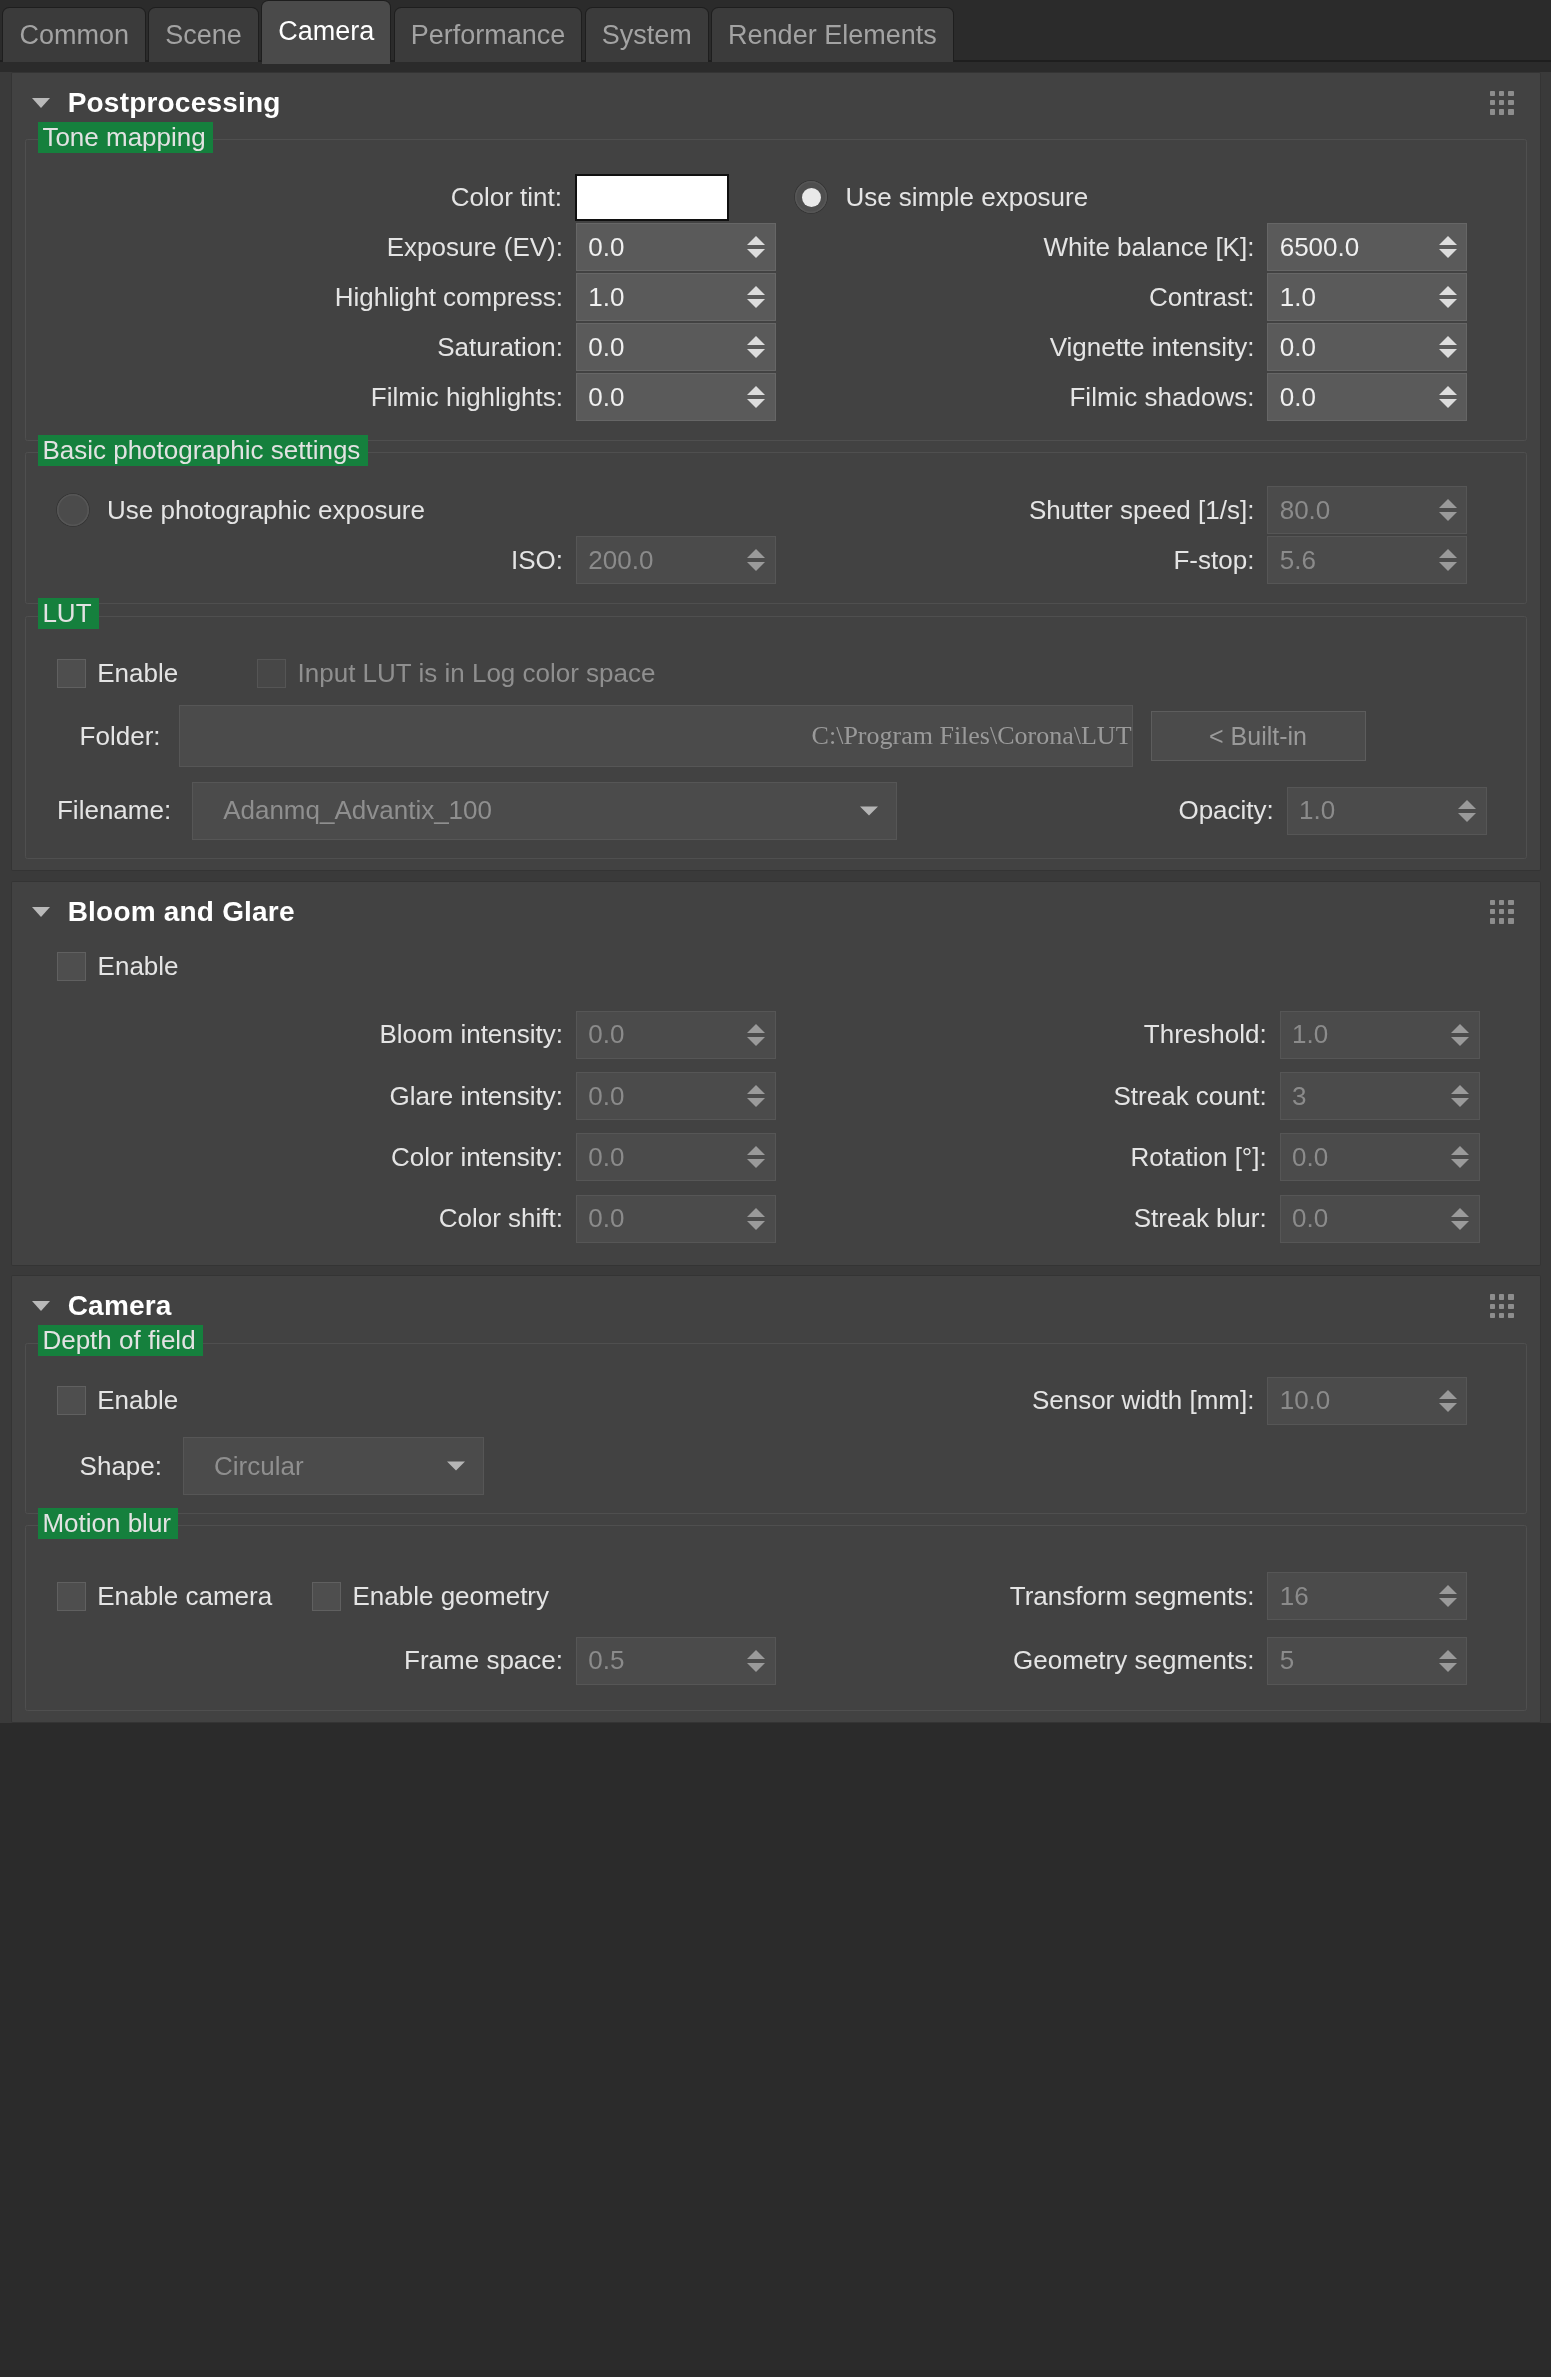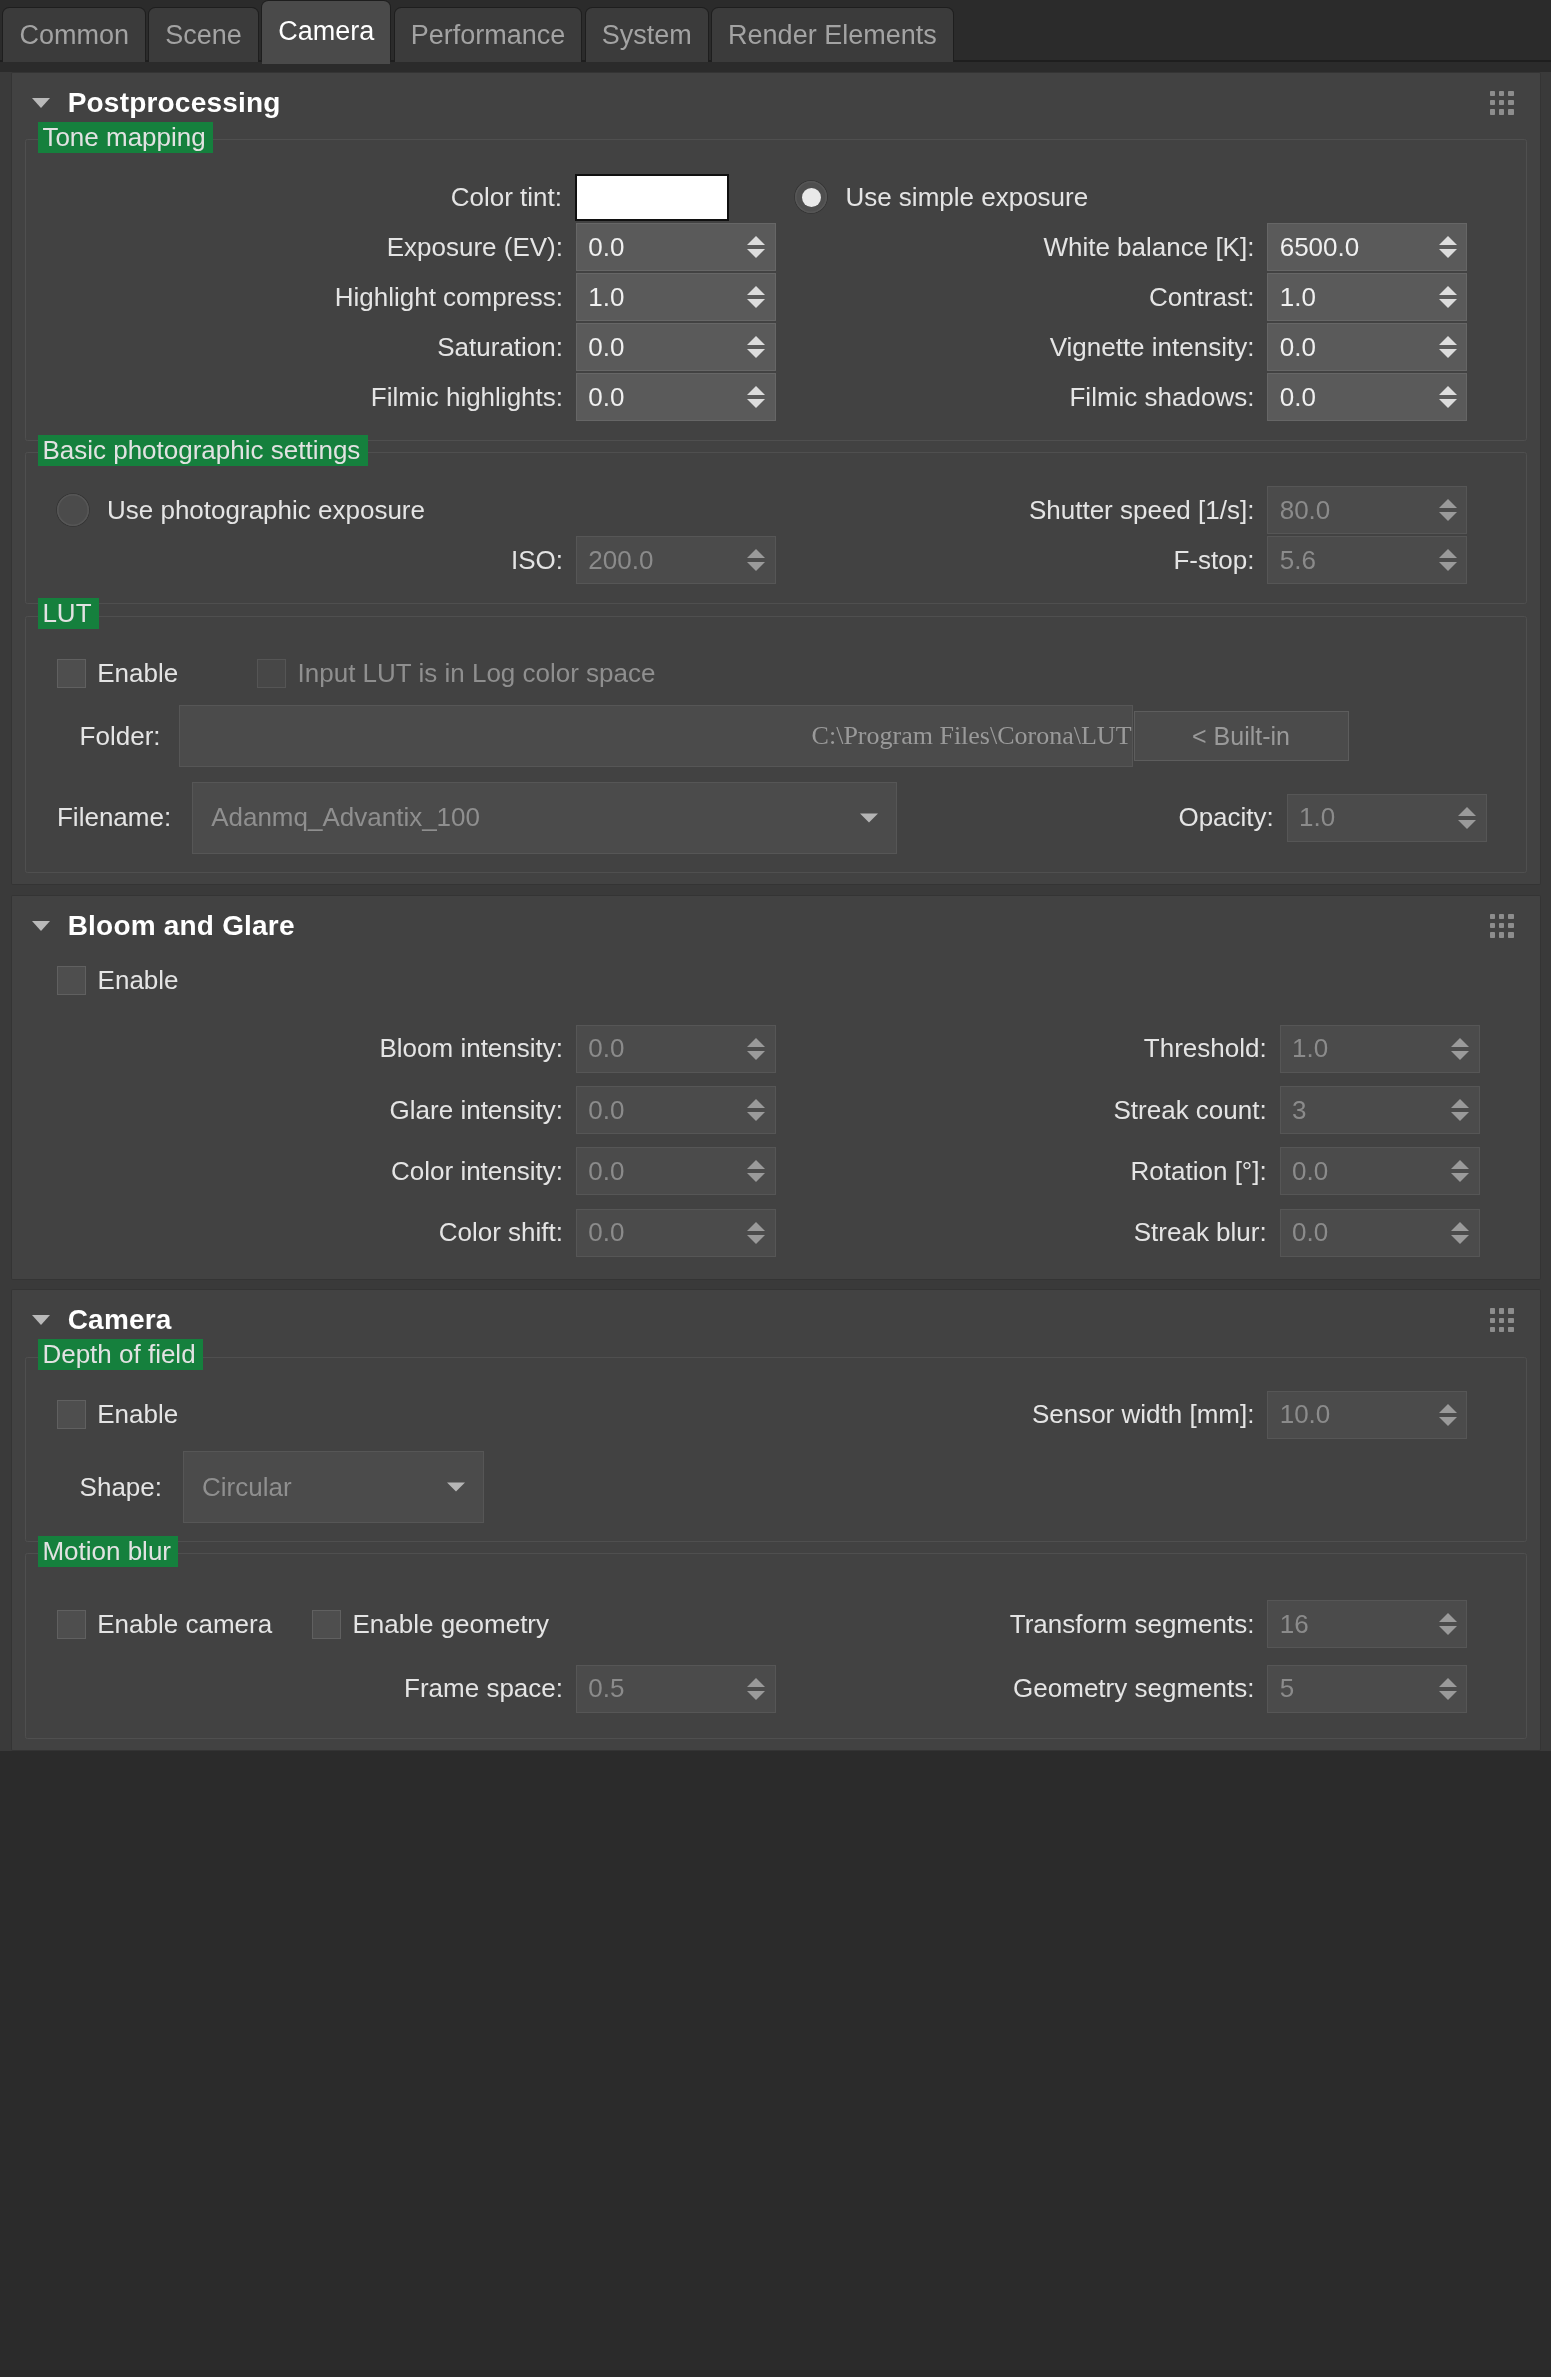--- a/index.html
+++ b/index.html
@@ -174,23 +174,23 @@
     height:62px;background:#4b4b4b;border:0.8px solid #565656;box-sizing:border-box;
     display:flex;align-items:center;justify-content:flex-end;
     font-size:26px;color:#9a9a9a;white-space:nowrap;overflow:hidden;font-family:Liberation Serif, serif;
   }
   .btn{
     height:50px;background:#4b4b4b;border:0.8px solid #5d5d5d;box-sizing:border-box;
     display:flex;align-items:center;justify-content:center;
     font-size:25px;color:#9a9a9a;padding:0 13px;white-space:nowrap;
   }
   .combo{
-    height:72px;background:#4b4b4b;border:0.8px solid #565656;box-sizing:border-box;
+    height:58px;background:#4b4b4b;border:0.8px solid #565656;box-sizing:border-box;
     display:flex;align-items:center;
-    font-size:26px;color:#8f8f8f;padding-left:18px;position:relative;
+    font-size:26px;color:#8f8f8f;padding-left:30px;position:relative;
   }
   .combo .caret{
     position:absolute;right:18px;top:50%;transform:translateY(-50%);
     width:0;height:0;border-left:9px solid transparent;border-right:9px solid transparent;
     border-top:9.7px solid #b5b5b5;
   }
 
   
   .lutrow{display:flex;align-items:center;width:100%;}
   .spacer{flex:1 1 auto;}
@@ -401,21 +401,21 @@
           <span style="width:79px;flex:0 0 auto;"></span>
           <span class="chk dim"></span>
           <span class="lbl dim">Input LUT is in Log color space</span>
         </div>
 
         <div class="row lutrow" style="padding-left:42px;padding-top:6.5px;">
           <span class="lbl">Folder:</span>
           <span class="tfield" style="width:954px;margin-left:18px;">
             <span>C:\Program Files\Corona\LUT</span>
           </span>
-          <span class="btn" style="width:215px;margin-left:1px;">
+          <span class="btn" style="width:215px;margin-left:18px;">
             <span>&lt; Built-in</span>
           </span>
         </div>
 
         <div class="row lutrow" style="padding-left:19.4px;padding-top:14.5px;">
           <span class="lbl">Filename:</span>
           <span class="combo" style="width:705px;margin-left:21px;">
             <span>Adanmq_Advantix_100</span>
             <span class="caret"></span>
           </span>

